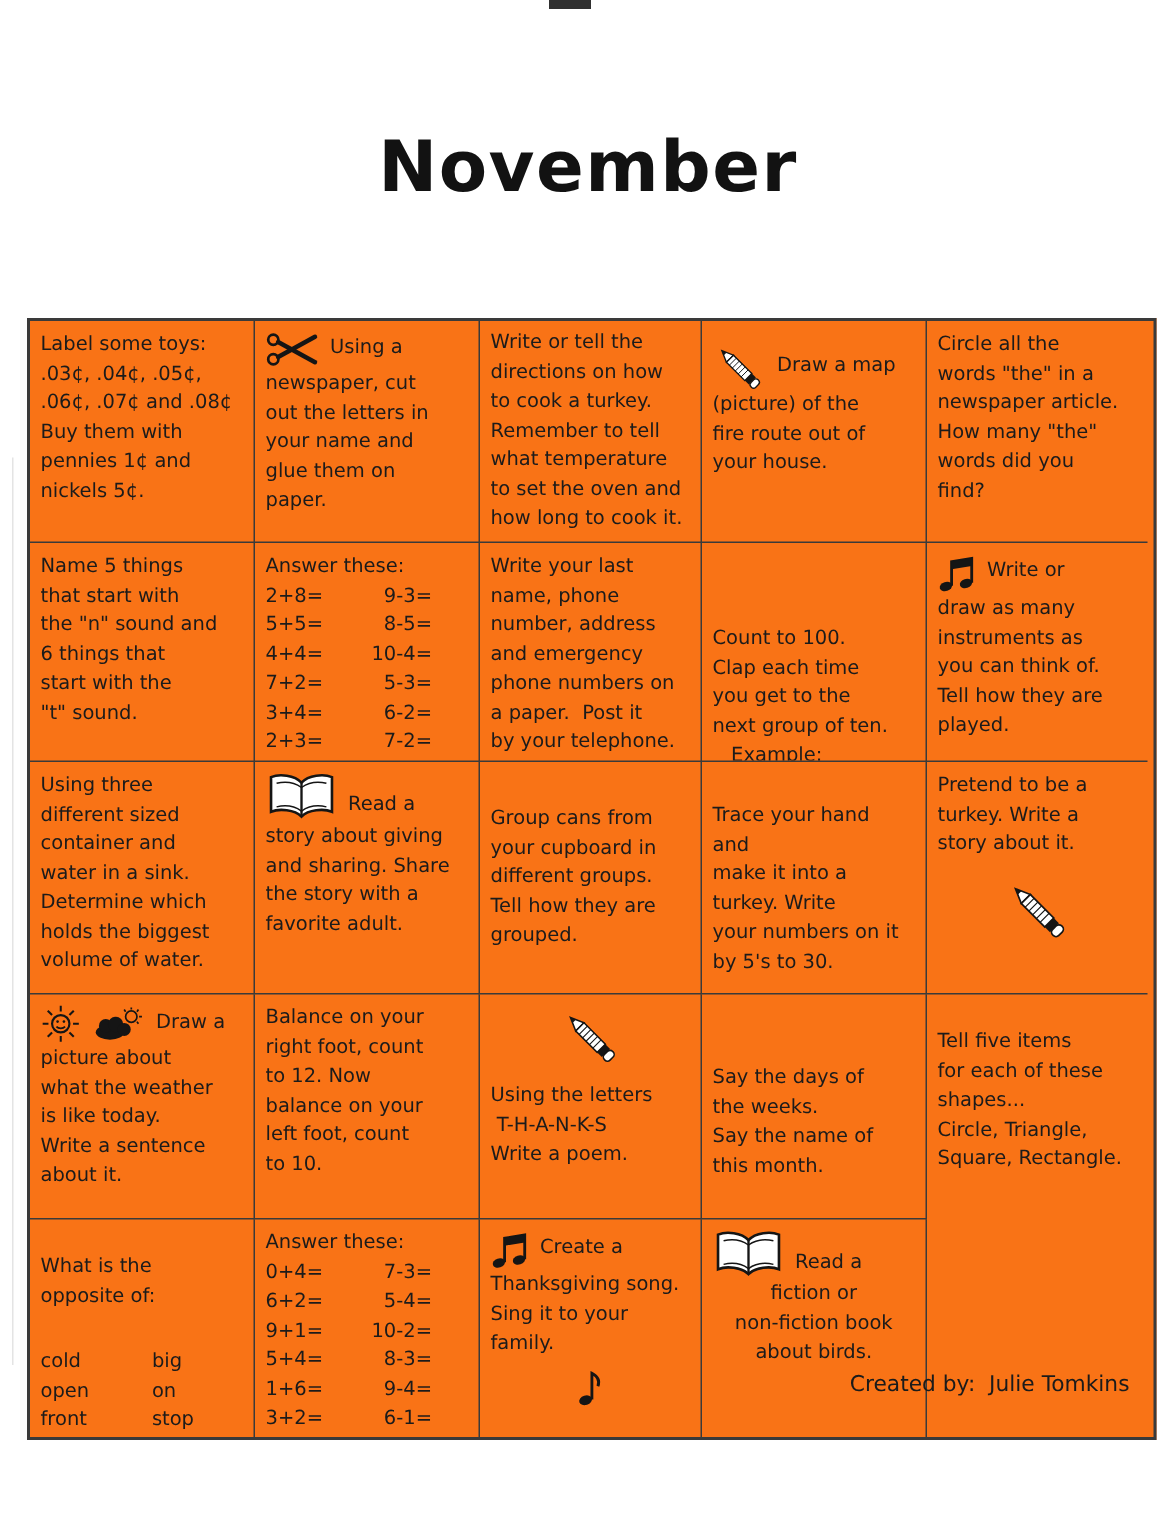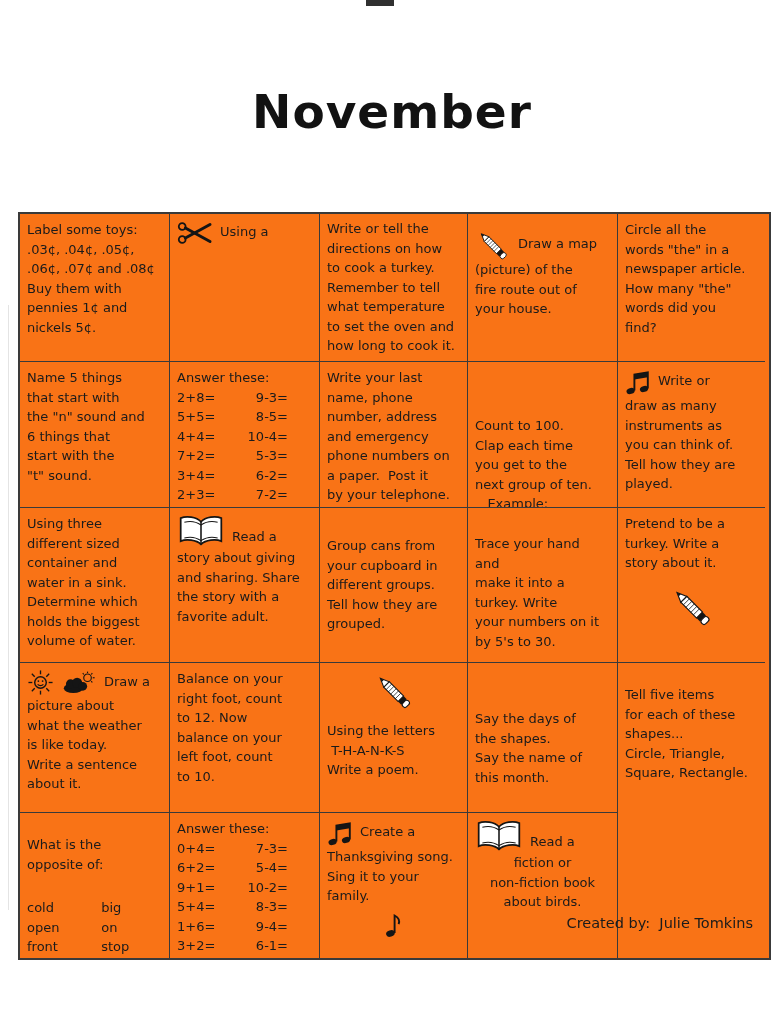--- a/index.html
+++ b/index.html
@@ -62,20 +62,25 @@
         <span class="icon">
           <svg width="36" height="26" viewBox="0 0 36 26">
             <circle cx="5.2" cy="6.5" r="3.4" fill="none" stroke="#151515" stroke-width="1.8"></circle>
             <circle cx="5.2" cy="19.5" r="3.4" fill="none" stroke="#151515" stroke-width="1.8"></circle>
             <path d="M8.4 8 L33 21.5" stroke="#151515" stroke-width="3" stroke-linecap="round"></path>
             <path d="M8.4 18 L33 4.5" stroke="#151515" stroke-width="3" stroke-linecap="round"></path>
           </svg>
         </span>
         <span class="lead">Using a</span>
       </div>
+      <div class="txt">newspaper, cut
+out the letters in
+your name and
+glue them on
+paper.</div>
     </div>
 
     <div class="cell" style="padding-top:5px;">
       <div class="txt">Write or tell the
 directions on how
 to cook a turkey.
 Remember to tell
 what temperature
 to set the oven and
 how long to cook it.</div>
@@ -323,21 +328,21 @@
           </svg>
         </span>
       </div>
       <div class="txt mt6">Using the letters
 &nbsp;T-H-A-N-K-S
 Write a poem.</div>
     </div>
 
     <div class="cell pt-md">
       <div class="txt">Say the days of
-the shapes.
+the weeks.
 Say the name of
 this month.</div>
     </div>
 
     <div class="cell pt-xs">
       <div class="txt">Tell five items
 for each of these
 shapes...
 Circle, Triangle,
 Square, Rectangle.</div>

